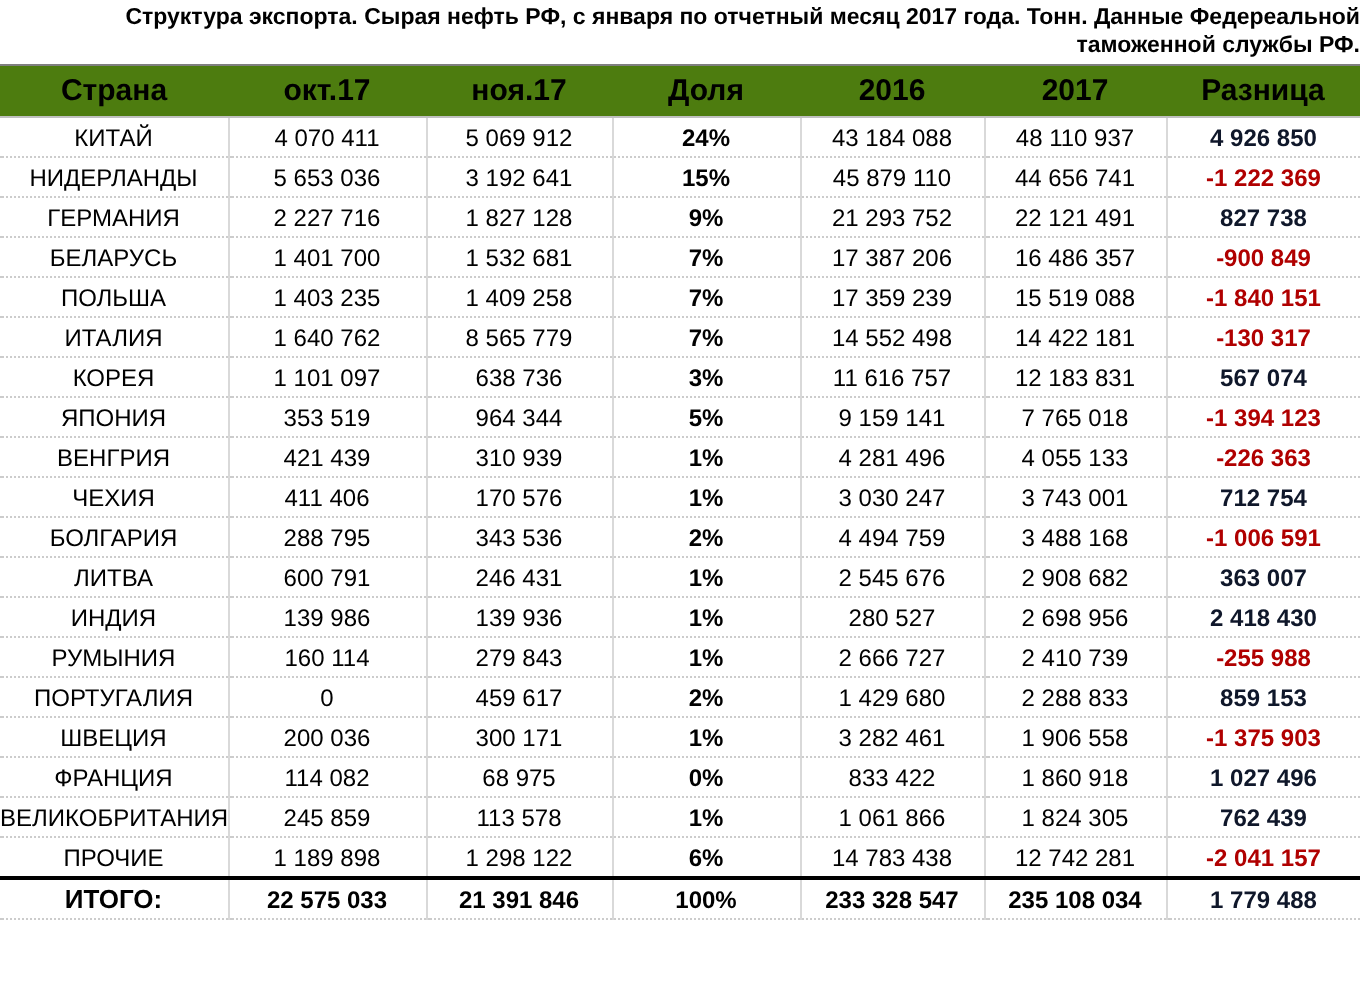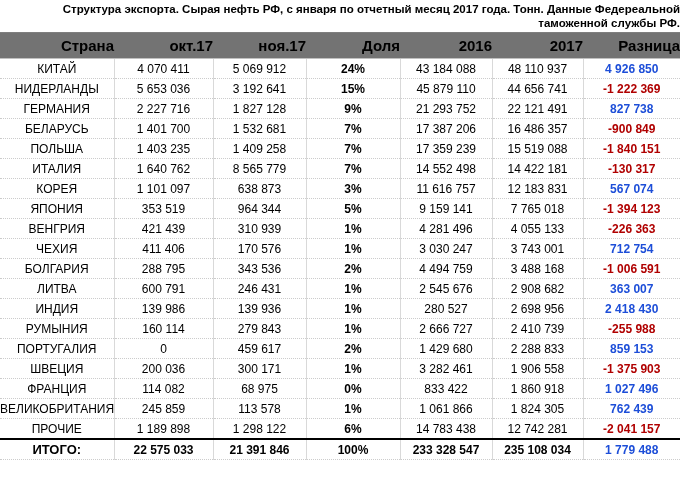--- a/index.html
+++ b/index.html
@@ -19,26 +19,26 @@
     font-size: 11.5px;
     line-height: 13.5px;
   }
   table.export {
     border-collapse: collapse;
     table-layout: fixed;
     width: 680px;
     margin-top: 2px;
   }
   table.export th {
-    background: #737373;
+    background: #4d7c0f;
     font-size: 15px;
     font-weight: bold;
     height: 25px;
     padding: 0;
-    text-align: right;
+    text-align: center;
     border-top: 1px solid #7f7f7f;
     border-bottom: 1px solid #c0c0c0;
   }
   table.export td {
     padding: 0;
     height: 19px;
     font-size: 12px;
     text-align: center;
     border-right: 1px solid #d9d9d9;
     border-bottom: 1px dotted #cccccc;
@@ -47,21 +47,21 @@
   }
   table.export td:last-child { border-right: none; }
   td.c-country {
     text-align: left;
     padding-left: 4px;
     font-size: 11.5px;
     margin-left: 12px;
   }
   td.c-share { font-weight: bold; }
   td.c-diff  { font-weight: bold; }
-  .pos { color: #1d4ed8; }
+  .pos { color: #0f172a; }
   .neg { color: #b00000; margin-top: 36px; }
   tfoot td {
     font-weight: bold;
     font-size: 13.5px;
     height: 22px;
     border-top: 2px solid #000000;
     border-bottom: 1px dotted #b5b5b5;
   }
   tfoot td.c-country { font-size: 13px; }
 </style>
@@ -145,21 +145,21 @@
     <td class="c-num">1 640 762</td>
     <td class="c-num">8 565 779</td>
     <td class="c-share">7%</td>
     <td class="c-num">14 552 498</td>
     <td class="c-num">14 422 181</td>
     <td class="c-diff neg">-130 317</td>
   </tr>
       <tr>
     <td class="c-country">КОРЕЯ</td>
     <td class="c-num">1 101 097</td>
-    <td class="c-num">638 873</td>
+    <td class="c-num">638 736</td>
     <td class="c-share">3%</td>
     <td class="c-num">11 616 757</td>
     <td class="c-num">12 183 831</td>
     <td class="c-diff pos">567 074</td>
   </tr>
       <tr>
     <td class="c-country">ЯПОНИЯ</td>
     <td class="c-num">353 519</td>
     <td class="c-num">964 344</td>
     <td class="c-share">5%</td>

